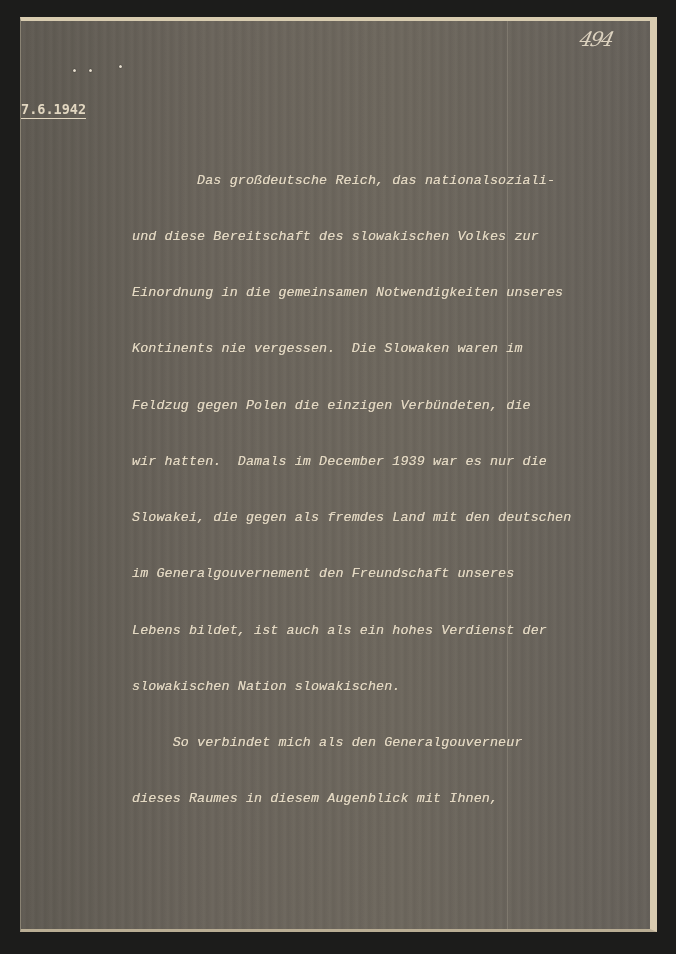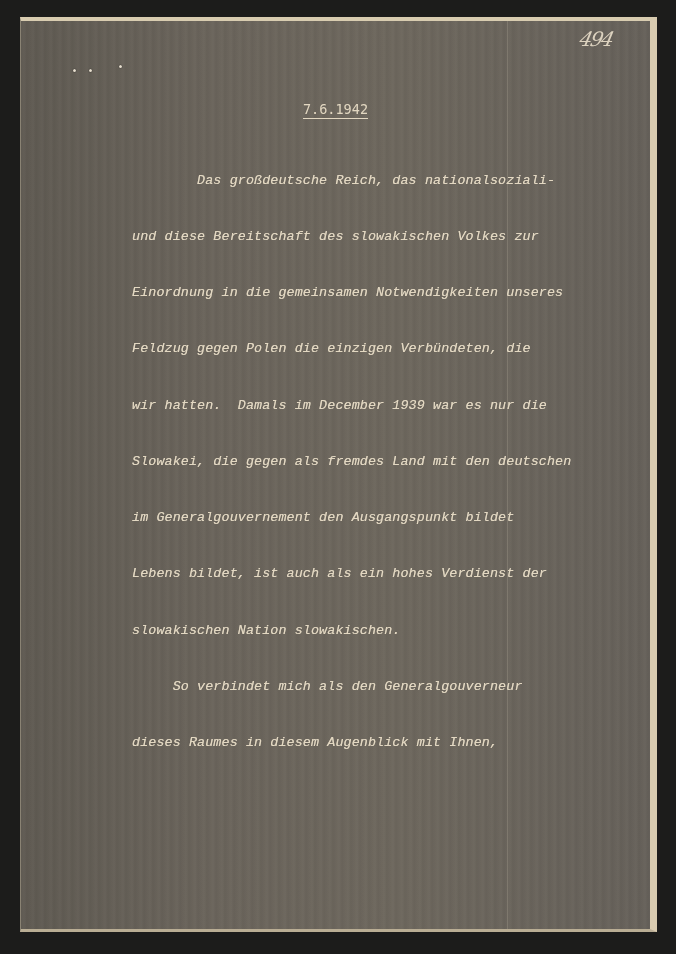--- a/index.html
+++ b/index.html
@@ -67,24 +67,24 @@
       height: 3px;
       border-radius: 50%;
       background: #e8e0d0;
       box-shadow: 0 0 1px #000;
     }
     .doc-date {
       position: absolute;
       left: 0;
       right: 0;
       top: 80px;
-      text-align: center;
       font-family: "DejaVu Sans Mono", monospace;
       font-size: 13.5px;
       color: #e2d7c1;
+      font-weight: bold;
     }
     .doc-date span {
       border-bottom: 1.5px solid #e2d7c1;
       padding-bottom: 1px;
     }
     .body-text {
       position: absolute;
       left: 111px;
       top: 113px;
       width: 520px;
@@ -110,24 +110,25 @@
       <span style="left:18px; top:4px;"></span>
       <span style="left:48px; top:0px;"></span>
     </div>
     <div class="doc-date">
       <span>7.6.1942</span>
     </div>
     <div class="body-text">
       <span class="line">        Das großdeutsche Reich, das nationalsoziali-</span>
       <span class="line">und diese Bereitschaft des slowakischen Volkes zur</span>
       <span class="line">Einordnung in die gemeinsamen Notwendigkeiten unseres</span>
+      <span class="line">Kontinents nie vergessen.  Die Slowaken waren im</span>
       <span class="line">Feldzug gegen Polen die einzigen Verbündeten, die</span>
       <span class="line">wir hatten.  Damals im December 1939 war es nur die</span>
       <span class="line">Slowakei, die gegen als fremdes Land mit den deutschen</span>
-      <span class="line">im Generalgouvernement den Ausgangspunkt bildet</span>
+      <span class="line">im Generalgouvernement den Freundschaft unseres</span>
       <span class="line">Lebens bildet, ist auch als ein hohes Verdienst der</span>
       <span class="line">slowakischen Nation slowakischen.</span>
       <span class="line">     So verbindet mich als den Generalgouverneur</span>
       <span class="line">dieses Raumes in diesem Augenblick mit Ihnen,</span>
       
       
       
       
       
       

